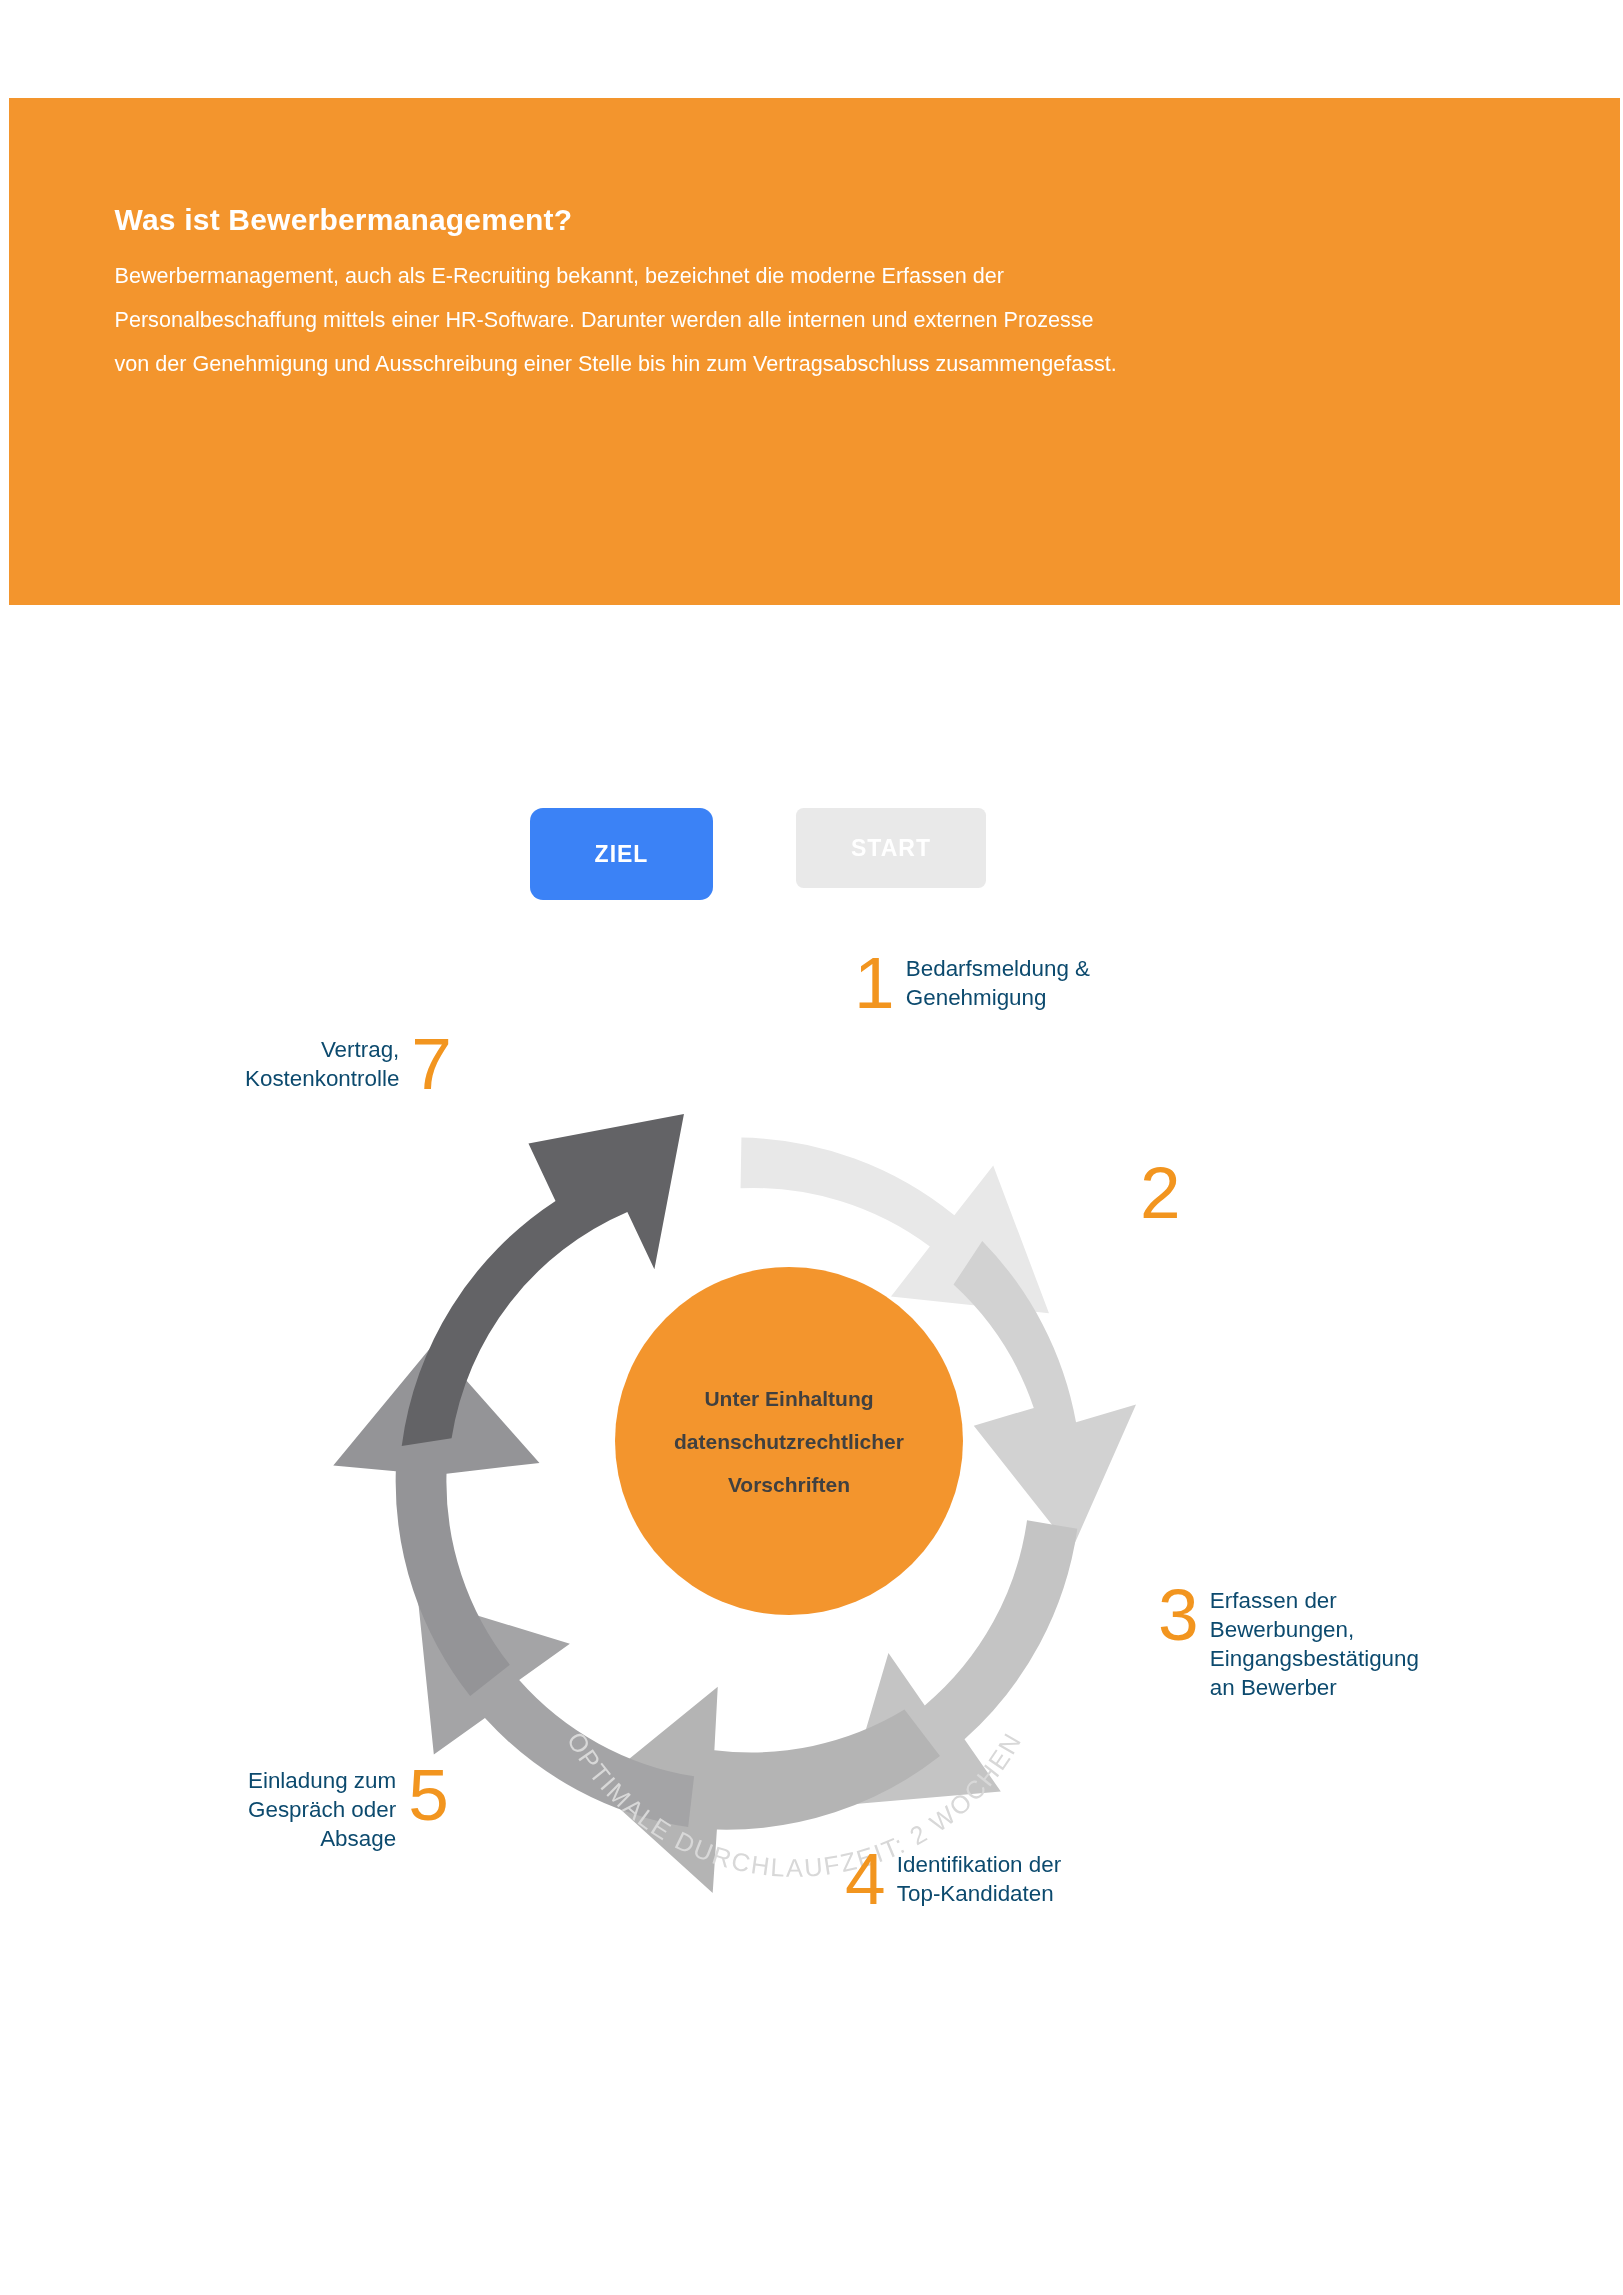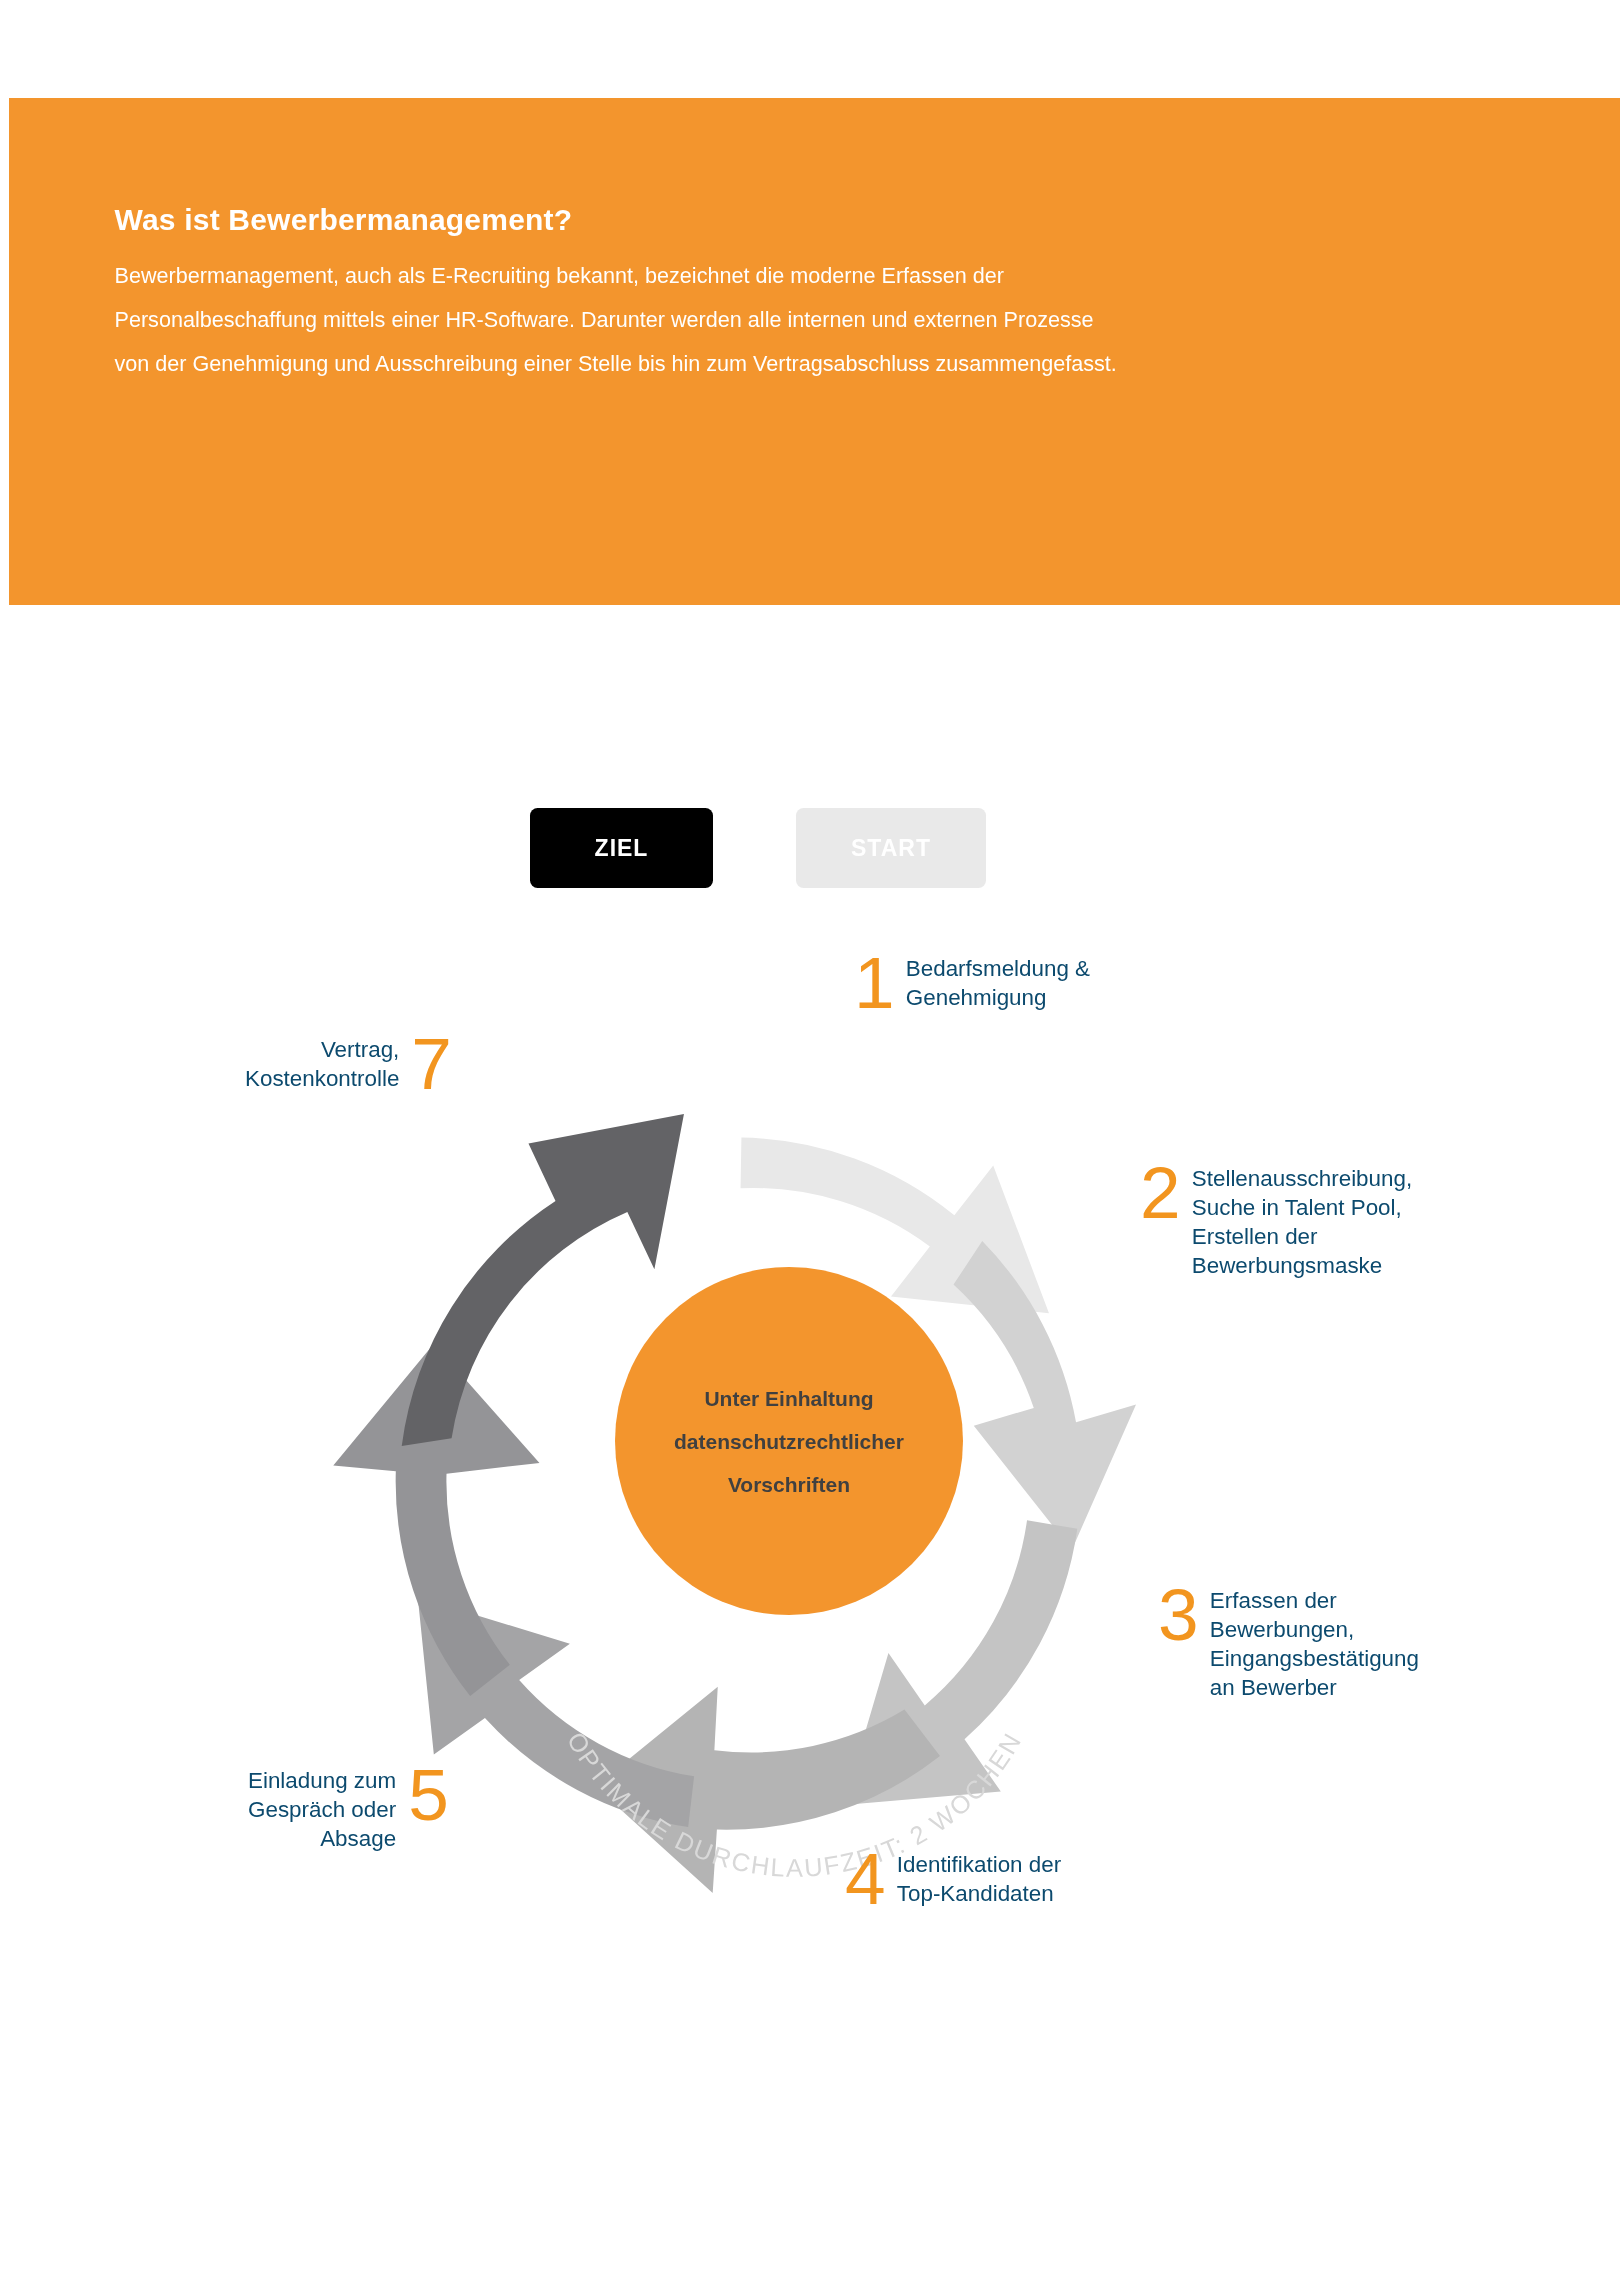--- a/index.html
+++ b/index.html
@@ -58,22 +58,23 @@
     align-items: center;
     justify-content: center;
     border-radius: 7.6px;
     font-size: 23px;
     font-weight: bold;
     letter-spacing: 1px;
     color: #ffffff;
   }
   #btn-ziel {
     left: 530px; top: 808px;
-    width: 183px; height: 80px;
-    background: #000000;
+    width: 183px; height: 92px;
+    background: #3b82f6;
+    border-radius: 13px;
   }
   #btn-start {
     left: 796px; top: 808px;
     width: 190px; height: 80px;
     background: #e9e9e9;
   }
 
   
   #cycle {
     position: absolute;
@@ -273,26 +274,20 @@
   <div class="step" id="step-1">
     <span class="step-num">1</span>
     <span class="step-text">
       <span>Bedarfsmeldung &amp;</span><br>
       <span>Genehmigung</span>
     </span>
   </div>
 
   <div class="step" id="step-2">
     <span class="step-num">2</span>
-    <span class="step-text">
-      <span>Stellenausschreibung,</span><br>
-      <span>Suche in Talent Pool,</span><br>
-      <span>Erstellen der</span><br>
-      <span>Bewerbungsmaske</span>
-    </span>
   </div>
 
   <div class="step" id="step-3">
     <span class="step-num">3</span>
     <span class="step-text">
       <span>Erfassen der</span><br>
       <span>Bewerbungen,</span><br>
       <span>Eingangsbestätigung</span><br>
       <span>an Bewerber</span>
     </span>

